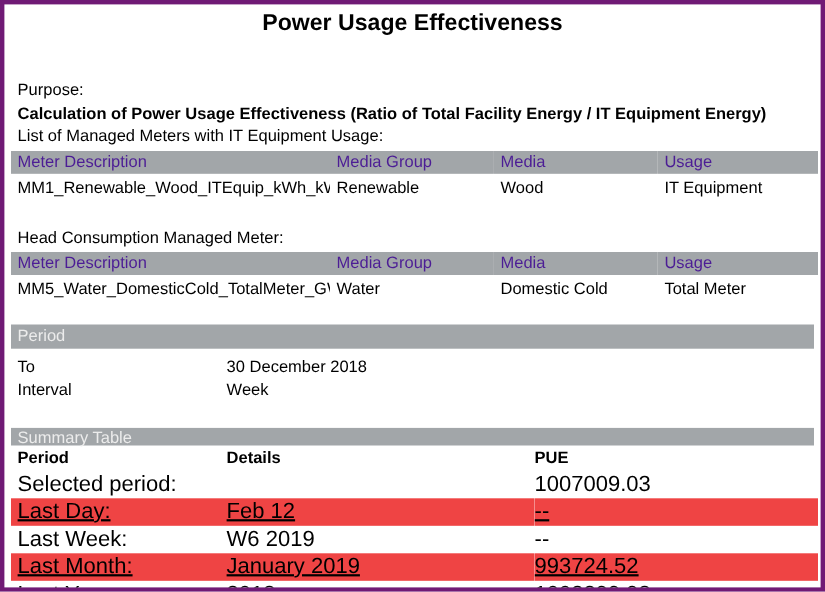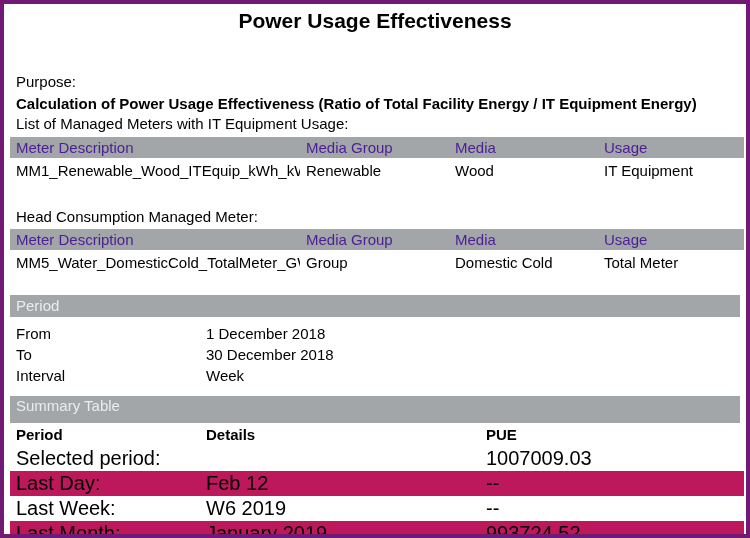--- a/index.html
+++ b/index.html
@@ -44,41 +44,41 @@
   .col-mg    { width:149px; }
   .col-media { width:149px; }
   .col-usage { width:146px; }
 
   .section-bar {
     margin-top:20px;
     background:#a2a6a9; color:#ececec;
     font-size:15px; line-height:22px; height:22px;
     padding-left:6px;
   }
-  .summary-bar { margin-top:10px; line-height:20px; height:27px; }
+  .summary-bar { margin-top:24px; line-height:20px; height:16px; }
 
   .kv-rows { margin-top:6px; }
   .kv-row { font-size:15px; line-height:21px; padding-left:6px; }
   .kv-label { display:inline-block; width:190px; }
 
   .summary-table { margin-top:0; }
   .summary-table th {
     font-size:15px; font-weight:bold; text-align:left;
     padding:3px 0 3px 6px; height:21px;
   }
   .summary-table td {
     font-size:20px; text-align:left;
     padding:1px 0 1px 6px; height:19px;
     white-space:nowrap; overflow:hidden;
   }
   .s-col1 { width:190px; }
   .s-col2 { width:286px; }
   .s-col3 { width:258px; }
   .summary-table th.pue, .summary-table td.pue { padding-left:0; }
-  .summary-table tr.alt td { background:#be185d; }
+  .summary-table tr.alt td { background:#ef4444;text-decoration:underline; }
 </style>
 </head>
 <body>
 
 <div class="page">
 
   <div class="title">Power Usage Effectiveness</div>
 
   <div class="txt purpose-label">Purpose:</div>
   <div class="txt purpose-text">Calculation of Power Usage Effectiveness (Ratio of Total Facility Energy / IT Equipment Energy)</div>
@@ -109,32 +109,29 @@
       <tr>
         <th class="col-desc">Meter Description</th>
         <th class="col-mg">Media Group</th>
         <th class="col-media">Media</th>
         <th class="col-usage">Usage</th>
       </tr>
     </thead>
     <tbody>
       <tr>
         <td>MM5_Water_DomesticCold_TotalMeter_GWh_G</td>
-        <td>Group</td>
+        <td>Water</td>
         <td>Domestic Cold</td>
         <td>Total Meter</td>
       </tr>
     </tbody>
   </table>
 
   <div class="section-bar">Period</div>
   <div class="kv-rows">
-    <div class="kv-row">
-      <span class="kv-label">From</span><span>1 December 2018</span>
-    </div>
     <div class="kv-row">
       <span class="kv-label">To</span><span>30 December 2018</span>
     </div>
     <div class="kv-row">
       <span class="kv-label">Interval</span><span>Week</span>
     </div>
   </div>
 
   <div class="section-bar summary-bar">Summary Table</div>
   <table class="summary-table">

